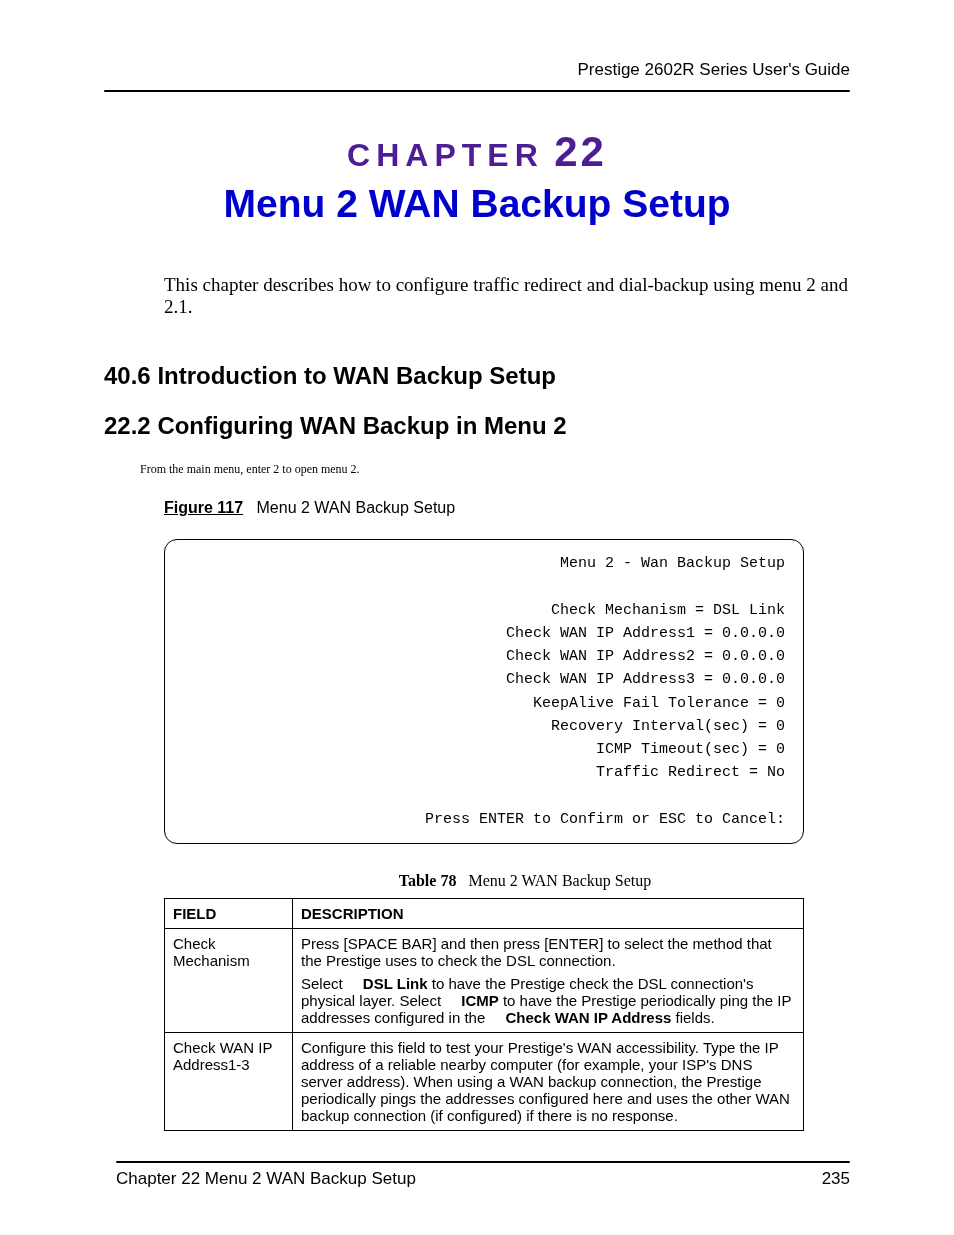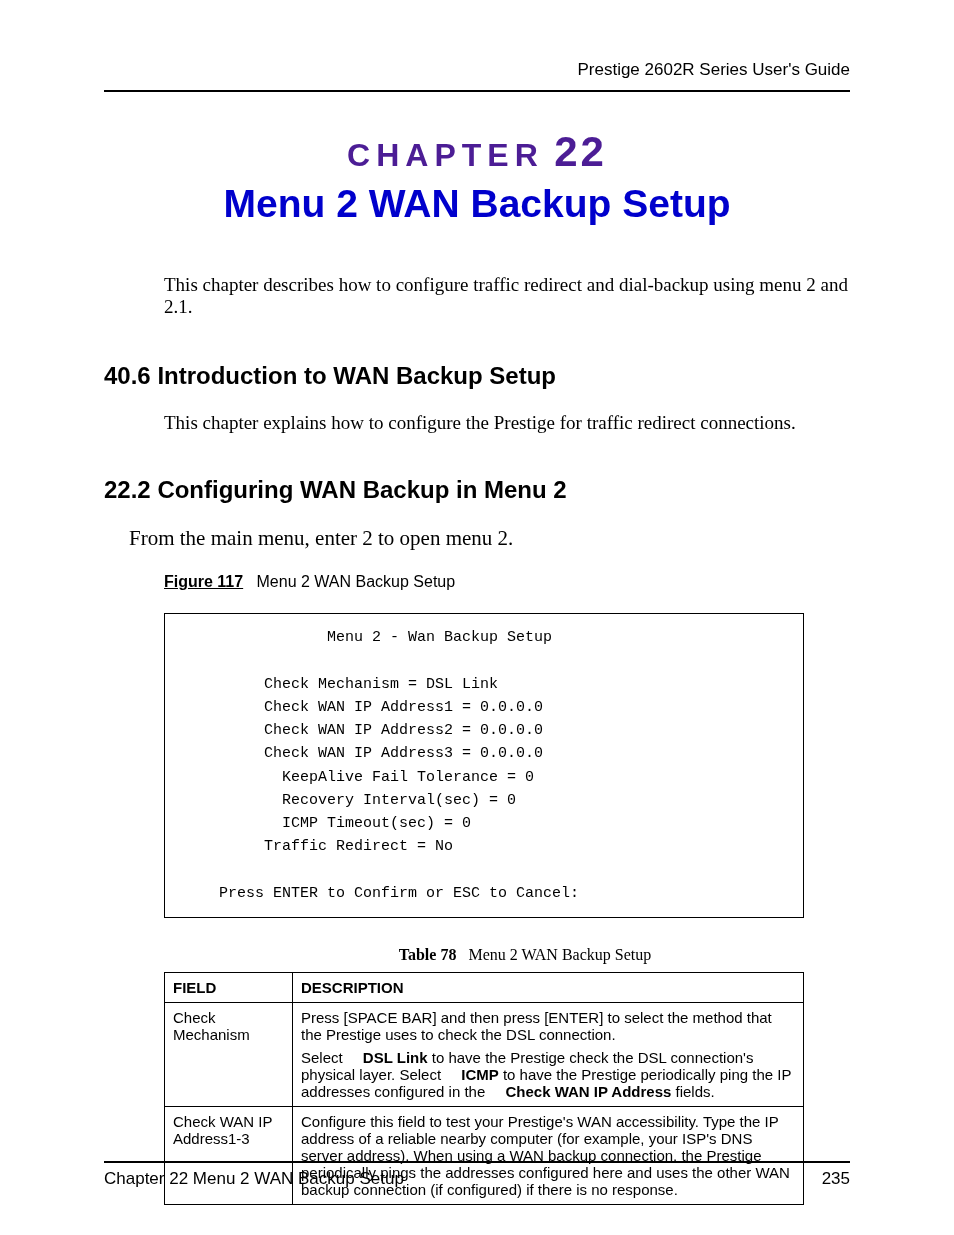--- a/index.html
+++ b/index.html
@@ -1,38 +1,38 @@
 <!DOCTYPE html>
 <html><head>
 <meta charset="utf-8">
 <style>
-  * { box-sizing: border-box; margin: 0; padding: 0; }
+  * { box-sizing: border-box; margin: 0; padding: 0; border-radius: 13px; }
   html, body { width: 954px; height: 1235px; background: #fff; font-family: "Times New Roman", Times, serif; color: #000; }
   .page { position: relative; width: 954px; height: 1235px; padding: 60px 104px 50px 104px; }
   .header-right { text-align: right; font-size: 17px; margin-bottom: 10px; font-family: Arial, Helvetica, sans-serif;}
   .hr-top { border: none; border-top: 2px solid #000; margin-bottom: 36px; }
   .chapter-label { text-align: center; color: #4c1d95; font-family: Arial, Helvetica, sans-serif; font-weight: bold; letter-spacing: 6px; margin-bottom: 6px; }
   .chapter-label .chap-word { font-size: 32px; letter-spacing: 6px; vertical-align: baseline;}
   .chapter-label .chap-num { font-size: 42px; letter-spacing: 3px; vertical-align: baseline;}
   .chapter-title { text-align: center; color: #0000cc; font-family: Arial, Helvetica, sans-serif; font-weight: bold; font-size: 39px; margin-bottom: 48px; }
   .intro { font-size: 19px; margin: 0 0 44px 60px; }
   .h2 { font-family: Arial, Helvetica, sans-serif; font-weight: bold; font-size: 24px; margin-bottom: 22px; }
   .body { font-size: 19px; margin: 0 0 42px 60px; }
-  .body2 { font-size: 21px; margin: 0 0 22px 25px; }
+  .body2 { font-size: 12px; margin: 0 0 22px 36px; }
   .figcap { font-family: Arial, Helvetica, sans-serif; font-size: 16px; margin: 0 0 22px 60px; }
   .figcap .b { font-weight: bold; text-decoration: underline; }
-  .terminal-box { margin: 0 0 28px 60px; border: 1.5px solid #000; padding: 12px 18px 12px 18px; font-family: "Courier New", Courier, monospace; font-size: 15px; line-height: 1.55; white-space: pre; width: 640px;}
+  .terminal-box { margin: 0 0 28px 60px; border: 1.5px solid #000; padding: 12px 18px 12px 18px; font-family: "Courier New", Courier, monospace; font-size: 15px; line-height: 1.55; white-space: pre; width: 640px; text-align: right;}
   .tabcap { font-family: Liberation Serif, serif; font-size: 16px; margin: 0 0 8px 96px; text-align: center; }
   .tabcap .b { font-weight: bold; }
   table.desc { margin-left: 60px; border-collapse: collapse; width: 640px; font-family: Arial, Helvetica, sans-serif; font-size: 15px; }
   table.desc th, table.desc td { border: 1.5px solid #000; padding: 6px 8px; text-align: left; vertical-align: top; }
   table.desc th { font-weight: bold; }
   table.desc td .para { margin-bottom: 6px; }
   table.desc td .para:last-child { margin-bottom: 0; }
-  .footer { position: absolute; left: 104px; right: 104px; bottom: 46px; }
+  .footer { position: absolute; left: 116px; right: 104px; bottom: 46px; }
   .hr-bottom { border: none; border-top: 2px solid #000; margin-bottom: 6px; }
   .footer-row { display: flex; justify-content: space-between; font-size: 17px; font-family: Arial, Helvetica, sans-serif;}
   b { font-weight: bold; margin-left: 16px; }
 </style>
 </head>
 <body>
 
 <div class="page">
 
   <div class="header-right">Prestige 2602R Series User's Guide</div>
@@ -40,21 +40,20 @@
 
   <div class="chapter-label">
     <span class="chap-word">CHAPTER</span>
     <span class="chap-num">22</span>
   </div>
   <div class="chapter-title">Menu 2 WAN Backup Setup</div>
 
   <p class="intro">This chapter describes how to configure traffic redirect and dial-backup using menu 2 and 2.1.</p>
 
   <h2 class="h2">40.6  Introduction to WAN Backup Setup</h2>
-  <p class="body">This chapter explains how to configure the Prestige for traffic redirect connections.</p>
 
   <h2 class="h2">22.2  Configuring WAN Backup in Menu 2</h2>
   <p class="body2">From the main menu, enter 2 to open menu 2.</p>
 
   <p class="figcap">
     <span class="b">Figure 117</span>&nbsp;&nbsp;&nbsp;<span>Menu 2 WAN Backup Setup</span>
   </p>
 
   <div class="terminal-box">                Menu 2 - Wan Backup Setup
 

